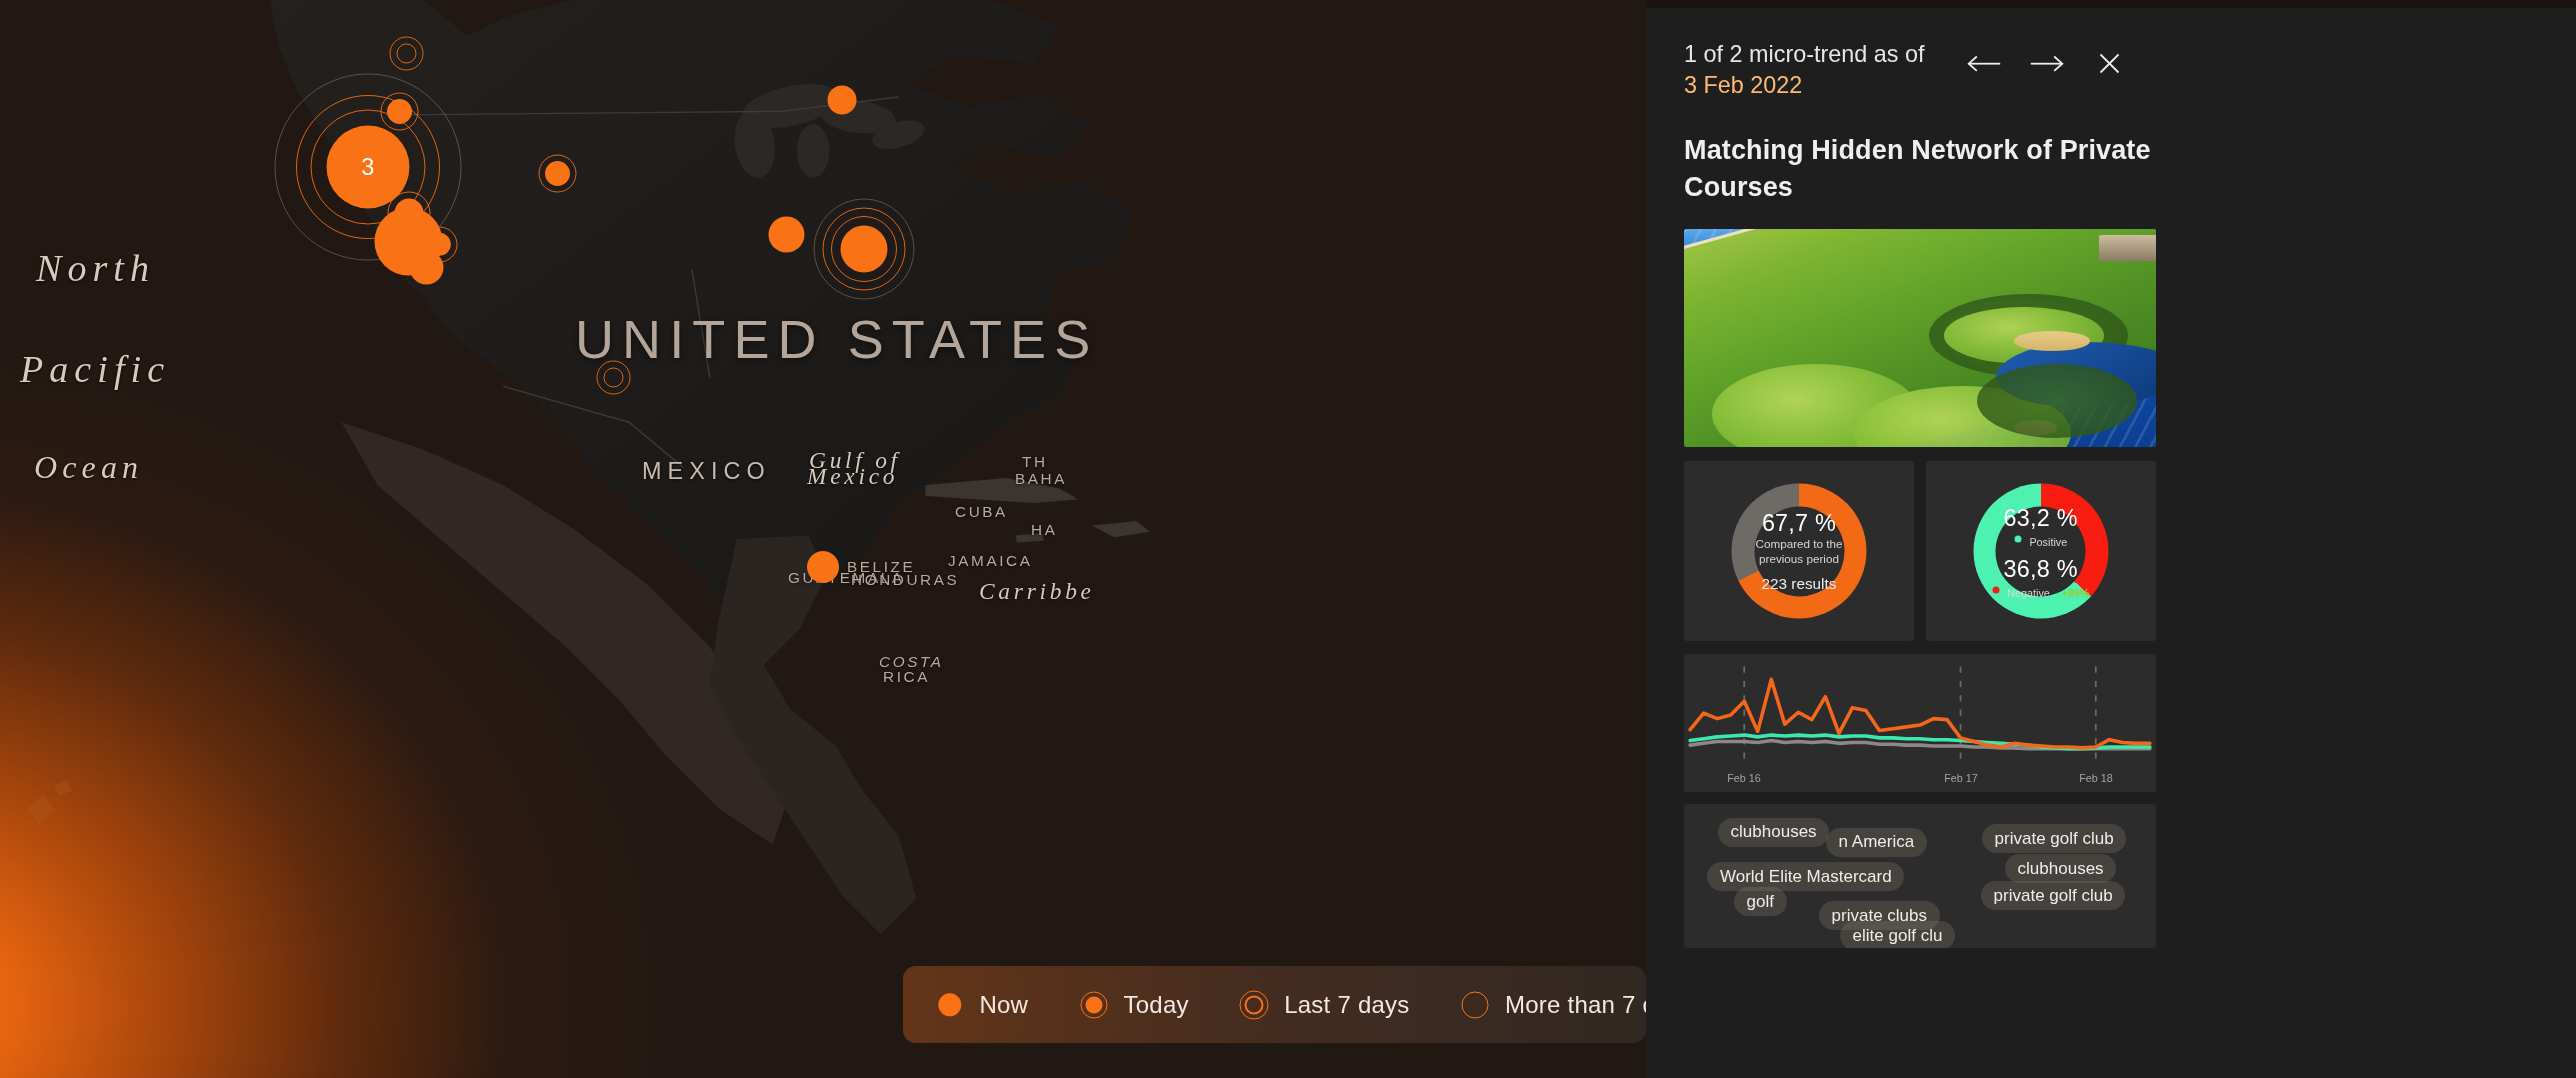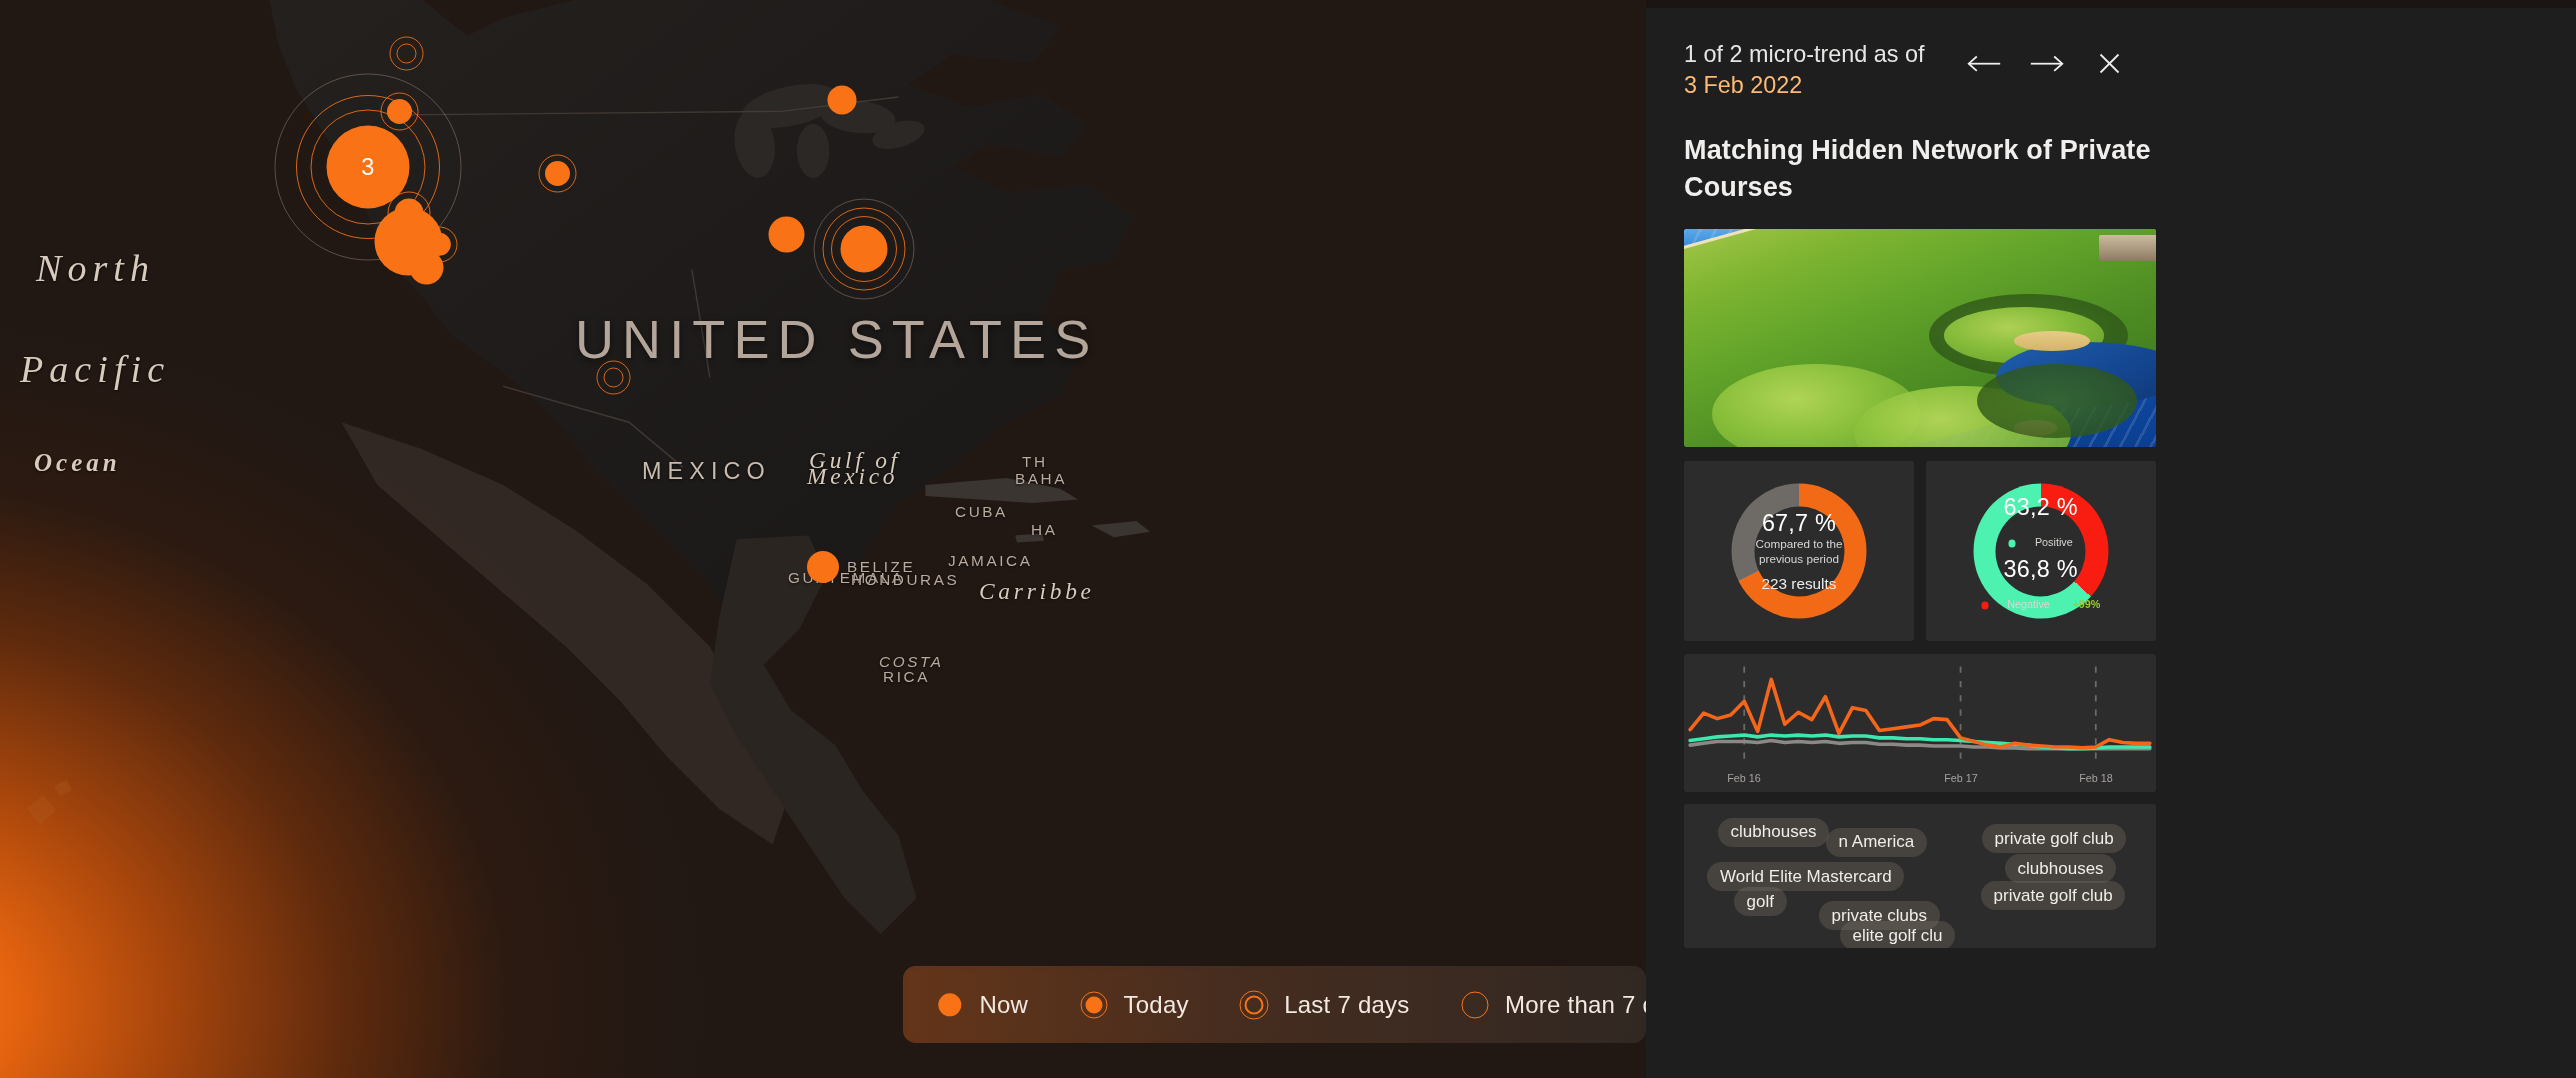--- a/index.html
+++ b/index.html
@@ -132,21 +132,21 @@
   .donut-wrap { position: absolute; left: 50%; top: 50%; transform: translate(-50%,-50%); }
   .donut { border-radius: 50%; position: relative; }
   .donut .hole {
     position: absolute; left: 50%; top: 50%; transform: translate(-50%,-50%);
     background: #2c2c2c; border-radius: 50%;
     display: flex; flex-direction: column; align-items: center; justify-content: center;
   }
   .big-pct { color:#fff; font-size: 23.4px; letter-spacing:.01em; }
   .sub-line { color:#d9d6d3; font-size: 11.7px; line-height: 1.28; text-align:center; }
   .res-line { color:#efeceb; font-size: 15.3px; margin-top: 8px; }
-  .key { display:flex; align-items:flex-end; gap:19px; font-size:10.8px; color:#d9d6d3; margin-top:15px; }
+  .key { display:flex; align-items:flex-start; gap:8px; font-size:10.8px; color:#d9d6d3; margin-top:4px; }
   .key b { width:7.2px; height:7.2px; border-radius:50%; display:inline-block; }
   .delta { color:#9acd32; font-weight:700; font-size:10.8px; margin-left:3.6px; }
 
   
   .chart-card { margin-top: 12.6px; width: 472px; height: 138px; background:#2c2c2c; border-radius:2.7px; position:relative; overflow:hidden; }
   .chart-card svg { position:absolute; left:0; top:0; }
   .gridline { stroke: #6e6a66; stroke-width:2; stroke-dasharray: 7 9; }
   .xtick { position:absolute; bottom:8px; font-size:10.8px; color:#a6a2a0; transform: translateX(-50%); }
 
   
@@ -211,21 +211,21 @@
       <g fill="#b05a1e" opacity=".35">
         <path d="M30,900 L48,885 L62,902 L44,918 Z"></path>
         <path d="M60,875 L74,868 L80,880 L66,886 Z"></path>
       </g>
     </svg>
 
     <div id="map-labels">
         <div class="map-label lbl-us" style="left: 575px; top: 308px;">UNITED STATES</div>
         <div class="map-label lbl-ocean" style="left: 36px; top: 246px; font-size: 38px;">North</div>
         <div class="map-label lbl-ocean" style="left: 20px; top: 347px; font-size: 38px;">Pacific</div>
-        <div class="map-label lbl-ocean" style="left: 34px; top: 449px; font-size: 25px; font-weight: bold;">Ocean</div>
+        <div class="map-label lbl-ocean" style="left: 34px; top: 449px; font-size: 32px;">Ocean</div>
         <div class="map-label lbl-country" style="left: 642px; top: 458px;">MEXICO</div>
         <div class="map-label lbl-ocean" style="left: 809px; top: 447px; font-size: 23.4px;">Gulf of</div>
         <div class="map-label lbl-ocean" style="left: 807px; top: 463px; font-size: 23.4px;">Mexico</div>
         <div class="map-label lbl-small" style="left: 955px; top: 503px;">CUBA</div>
         <div class="map-label lbl-small" style="left: 948px; top: 552px;">JAMAICA</div>
         <div class="map-label lbl-small" style="left: 847px; top: 558px;">BELIZE</div>
         <div class="map-label lbl-small" style="left: 788px; top: 569px;">GUATEMALA</div>
         <div class="map-label lbl-small" style="left: 851px; top: 571px;">HONDURAS</div>
         <div class="map-label lbl-small" style="left: 1022px; top: 453px;">TH</div>
         <div class="map-label lbl-small" style="left: 1015px; top: 470px;">BAHA</div>

